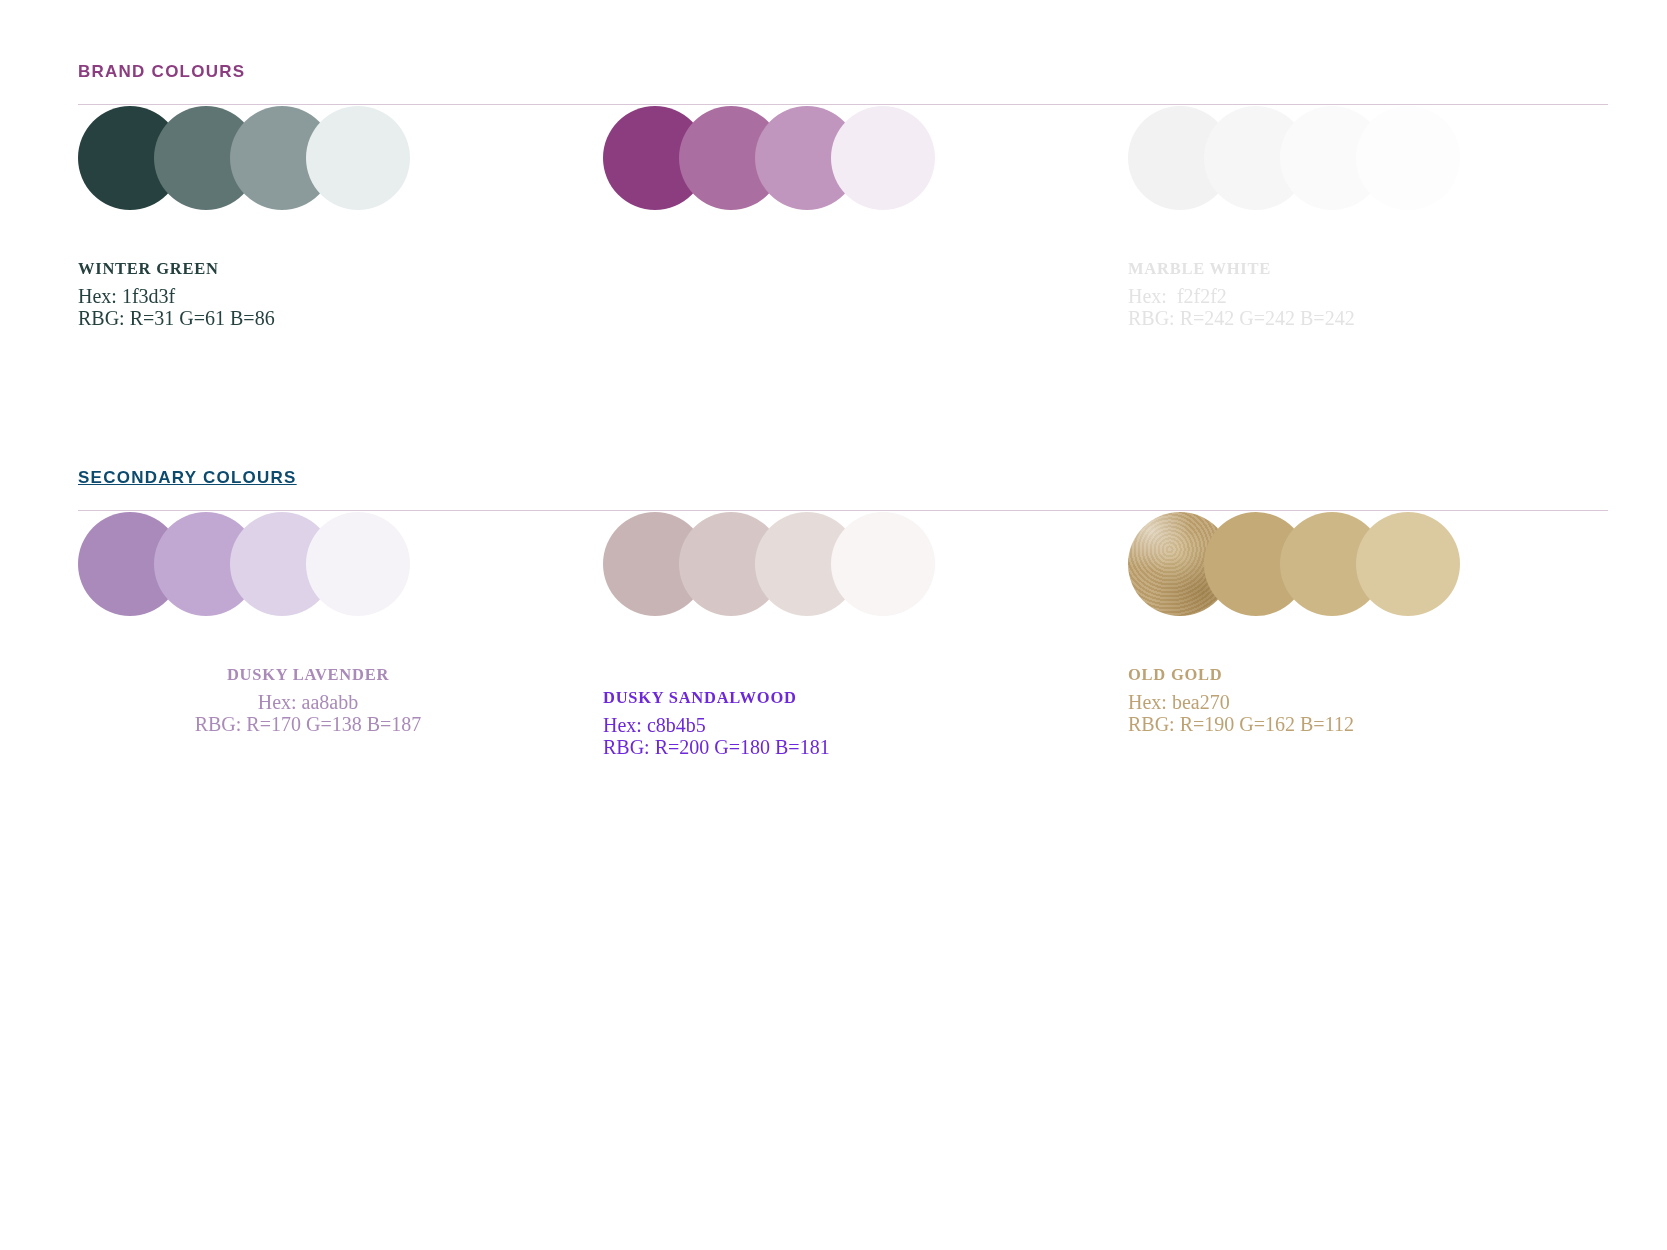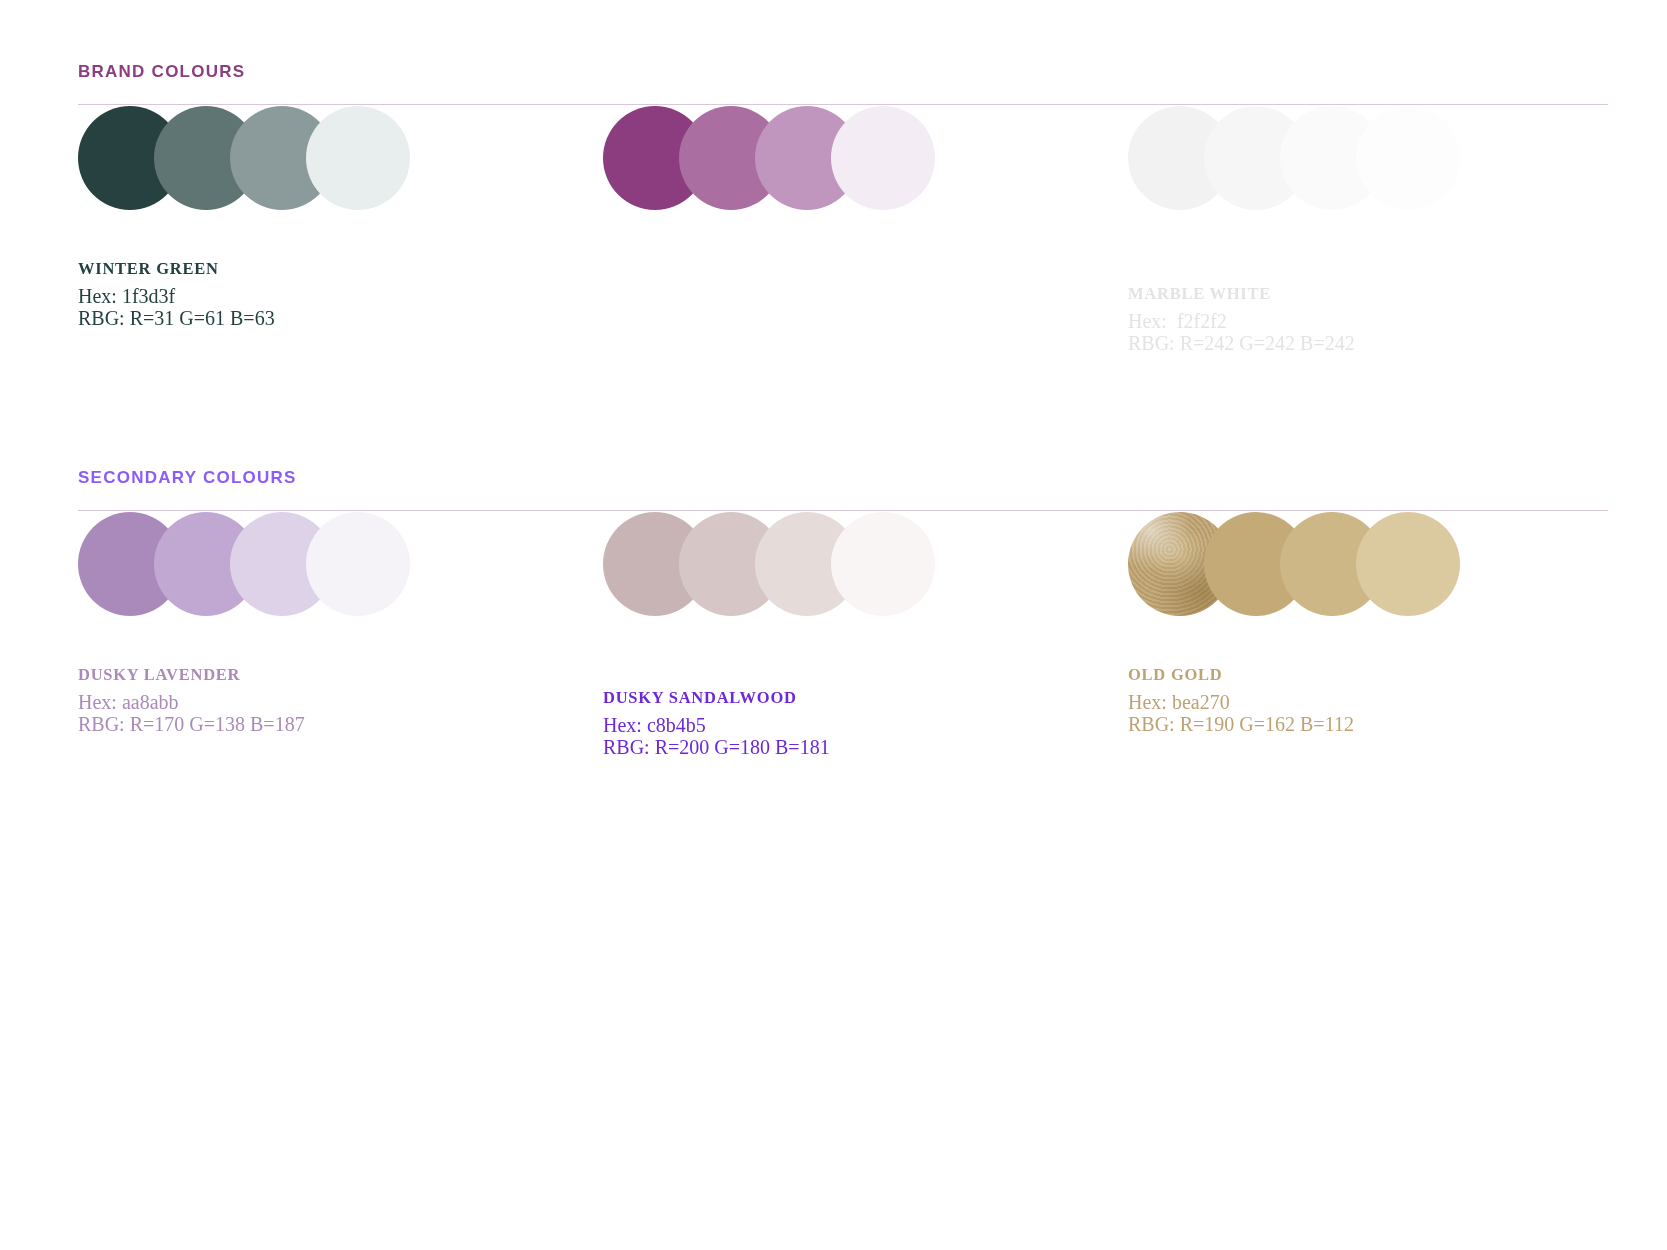--- a/index.html
+++ b/index.html
@@ -133,64 +133,64 @@
       <div class="palette-col">
         <div class="swatch-strip">
           <div class="swatch s0" style="background-color: rgb(38, 65, 63);"></div>
           <div class="swatch s1" style="background-color: rgb(95, 117, 116);"></div>
           <div class="swatch s2" style="background-color: rgb(139, 155, 156);"></div>
           <div class="swatch s3" style="background-color: rgb(232, 238, 238);"></div>
         </div>
         <div class="swatch-meta" style="color: rgb(36, 65, 63);">
           <p class="swatch-name">WINTER GREEN</p>
           <p class="swatch-line">Hex: 1f3d3f</p>
-          <p class="swatch-line">RBG: R=31 G=61 B=63</p>
+          <p class="swatch-line">RBG: R=31 G=61 B=86</p>
         </div>
       </div>
 
       <div class="palette-col">
         <div class="swatch-strip">
           <div class="swatch s0" style="background-color: rgb(139, 61, 128);"></div>
           <div class="swatch s1" style="background-color: rgb(171, 110, 160);"></div>
           <div class="swatch s2" style="background-color: rgb(192, 149, 190);"></div>
           <div class="swatch s3" style="background-color: rgb(244, 236, 244);"></div>
         </div>
       </div>
 
       <div class="palette-col">
         <div class="swatch-strip">
           <div class="swatch s0" style="background-color: rgb(242, 242, 242);"></div>
           <div class="swatch s1" style="background-color: rgb(246, 246, 246);"></div>
           <div class="swatch s2" style="background-color: rgb(250, 250, 250);"></div>
           <div class="swatch s3" style="background-color: rgb(253, 253, 253);"></div>
         </div>
-        <div class="swatch-meta" style="color: rgb(227, 227, 227); margin-top: 25px;">
+        <div class="swatch-meta" style="color: rgb(227, 227, 227);">
           <p class="swatch-name">MARBLE WHITE</p>
           <p class="swatch-line">Hex:  f2f2f2</p>
           <p class="swatch-line">RBG: R=242 G=242 B=242</p>
         </div>
       </div>
 
     </div>
   </div>
 
   <div class="section" id="section-secondary">
-    <h2 class="section-title" style="color: #8b5cf6;">SECONDARY COLOURS</h2>
+    <h2 class="section-title" style="color: #0c4a6e; text-decoration: underline;">SECONDARY COLOURS</h2>
     <div class="section-rule" style="background: rgb(217, 198, 214);"></div>
 
     <div class="palette-row">
 
       <div class="palette-col">
         <div class="swatch-strip">
           <div class="swatch s0" style="background-color: rgb(170, 138, 187);"></div>
           <div class="swatch s1" style="background-color: rgb(193, 168, 210);"></div>
           <div class="swatch s2" style="background-color: rgb(222, 210, 233);"></div>
           <div class="swatch s3" style="background-color: rgb(246, 243, 248);"></div>
         </div>
-        <div class="swatch-meta" style="color: rgb(169, 138, 185);">
+        <div class="swatch-meta" style="color: rgb(169, 138, 185); text-align: center;">
           <p class="swatch-name">DUSKY LAVENDER</p>
           <p class="swatch-line">Hex: aa8abb</p>
           <p class="swatch-line">RBG: R=170 G=138 B=187</p>
         </div>
       </div>
 
       <div class="palette-col">
         <div class="swatch-strip">
           <div class="swatch s0" style="background-color: rgb(200, 180, 181);"></div>
           <div class="swatch s1" style="background-color: rgb(214, 199, 198);"></div>

